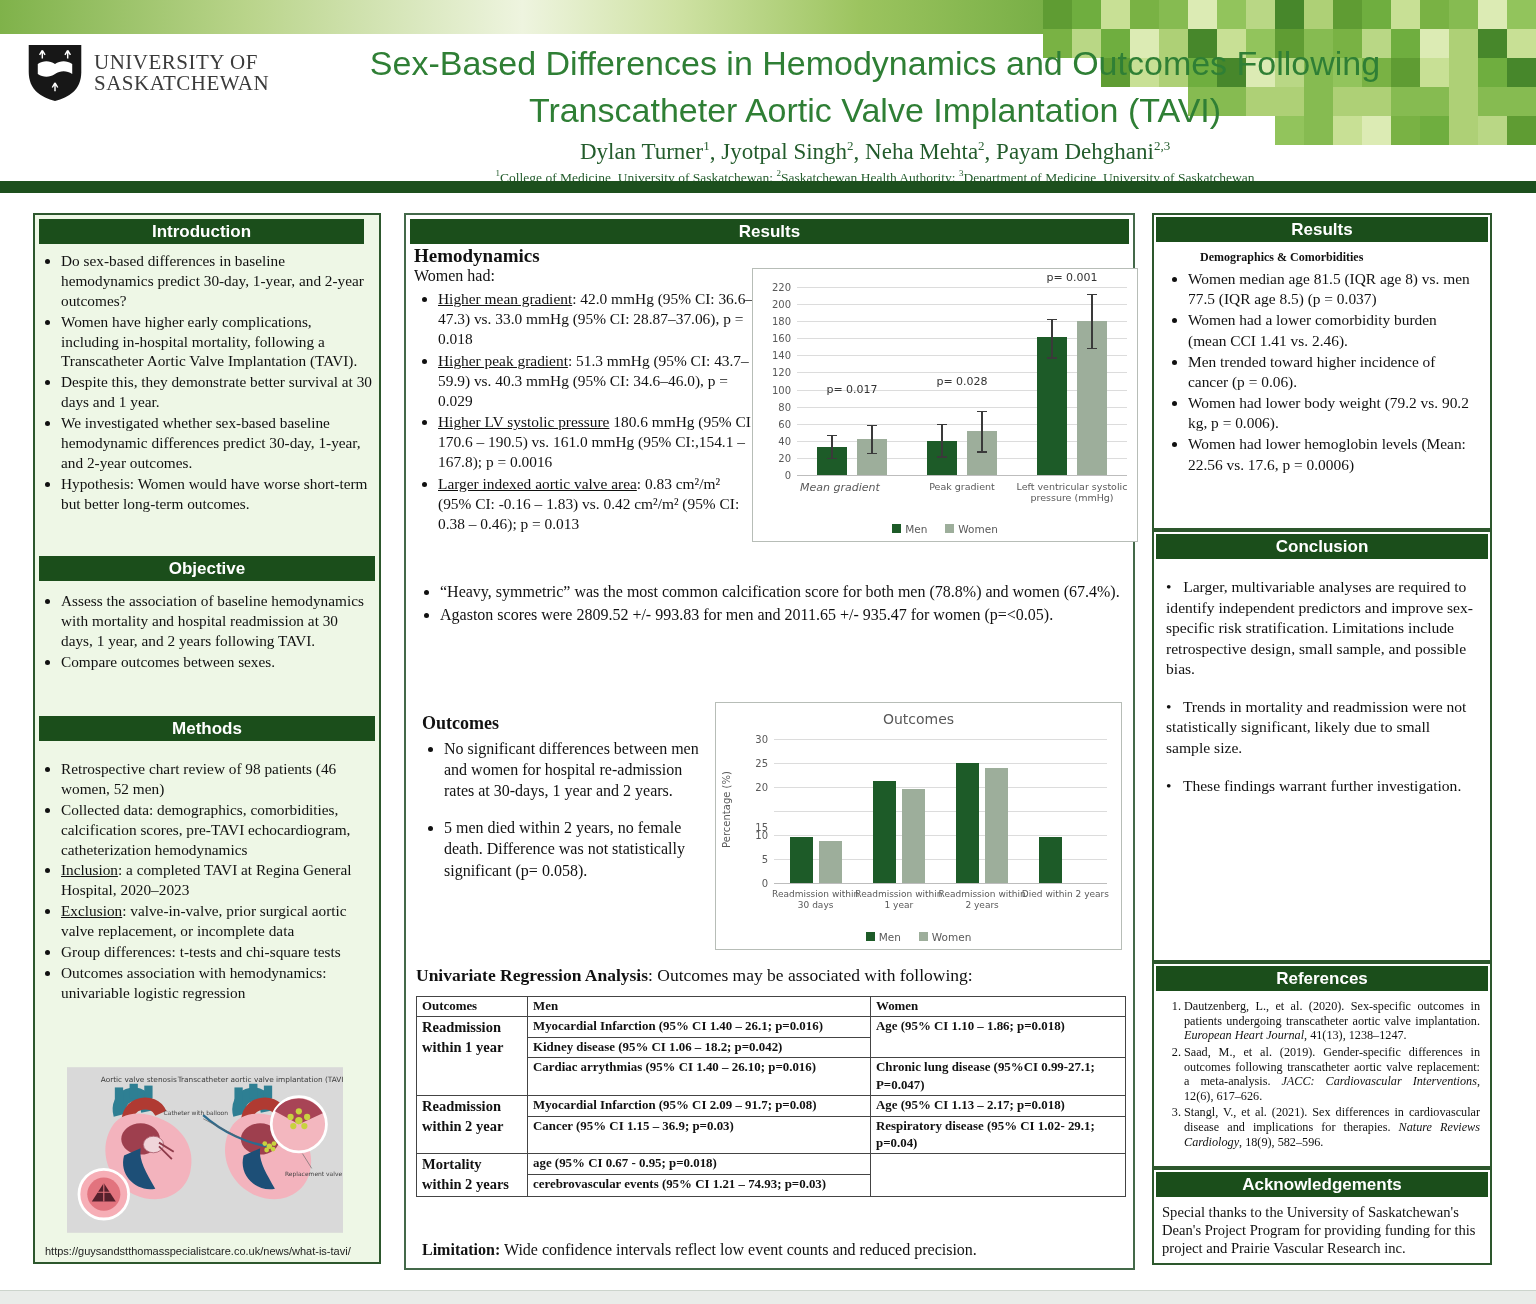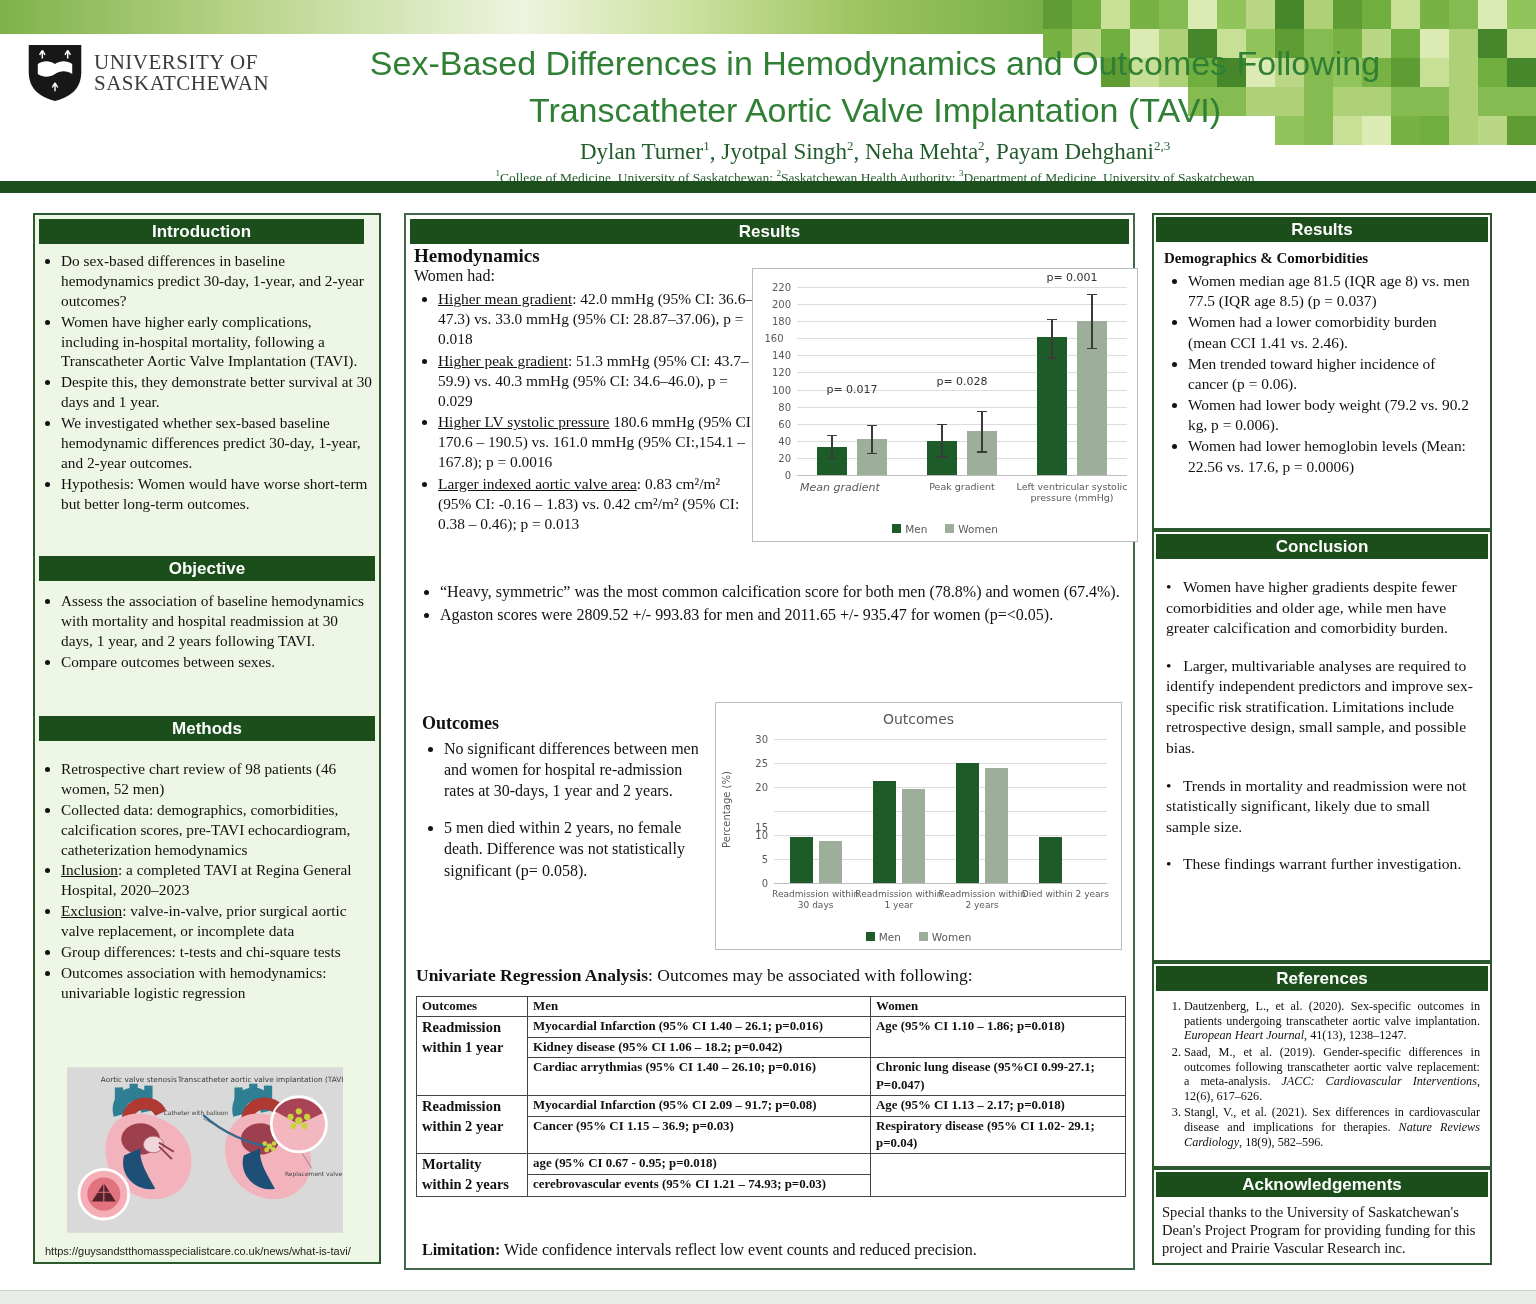--- a/index.html
+++ b/index.html
@@ -55,21 +55,21 @@
   #outblock li{margin-bottom:16px;}
   #regheading{position:absolute;left:10px;top:750px;font-size:17.5px;}
   #regtable{position:absolute;left:10px;top:781px;width:710px;border-collapse:collapse;font-size:12.9px;line-height:1.35;}
   #regtable th,#regtable td{border:1px solid #444;padding:1px 5px;text-align:left;vertical-align:top;font-weight:bold;}
   #regtable .hdr{font-weight:bold;}
   #regtable .rowhead{font-weight:bold;font-size:14.5px;vertical-align:top;}
   #limitation{position:absolute;left:16px;top:1026px;font-size:16px;}
 
   
   .rpad{padding:6px 10px 0 10px;}
-  #demoblock .h2{font-size:15px;}
+  #demoblock .h2{font-size:12px;margin-left:36px;}
   #demoblock ul.bul{font-size:15.4px;line-height:1.31;padding-left:24px;}
   ul.flush{margin:10px 0 0 0;padding:0 2px;list-style:none;font-size:15.6px;line-height:1.32;}
   ul.flush li{margin-bottom:17px;}
   ul.flush li::before{content:"•   ";white-space:pre;}
   ol.refs{margin:4px 0 0 0;padding-left:20px;font-size:12.2px;line-height:1.2;text-align:justify;}
   ol.refs li{margin-bottom:2px;}
   #ackblock{font-size:14.6px;line-height:1.25;padding:4px 8px;}
 
   
   .gridline{position:absolute;height:1px;background:#dcdcdc;}
@@ -301,21 +301,21 @@
       <div class="ticklab" style="left: 4px; top: 154.727px;">60</div>
       <div class="gridline" style="left: 44px; width: 330px; top: 137.636px;"></div>
       <div class="ticklab" style="left: 4px; top: 137.636px;">80</div>
       <div class="gridline" style="left: 44px; width: 330px; top: 120.545px;"></div>
       <div class="ticklab" style="left: 4px; top: 120.545px;">100</div>
       <div class="gridline" style="left: 44px; width: 330px; top: 103.455px;"></div>
       <div class="ticklab" style="left: 4px; top: 103.455px;">120</div>
       <div class="gridline" style="left: 44px; width: 330px; top: 86.3636px;"></div>
       <div class="ticklab" style="left: 4px; top: 86.3636px;">140</div>
       <div class="gridline" style="left: 44px; width: 330px; top: 69.2727px;"></div>
-      <div class="ticklab" style="left: 4px; top: 69.2727px; text-align: center;">160</div>
+      <div class="ticklab" style="left: 4px; top: 69.2727px;">160</div>
       <div class="gridline" style="left: 44px; width: 330px; top: 52.1818px;"></div>
       <div class="ticklab" style="left: 4px; top: 52.1818px;">180</div>
       <div class="gridline" style="left: 44px; width: 330px; top: 35.0909px;"></div>
       <div class="ticklab" style="left: 4px; top: 35.0909px;">200</div>
       <div class="gridline" style="left: 44px; width: 330px; top: 18px;"></div>
       <div class="ticklab" style="left: 4px; top: 18px;">220</div>
       <div class="bar" style="left: 64px; width: 30px; top: 177.8px; height: 28.2px; background: rgb(29, 91, 40);"></div>
       <div class="errline" style="left: 78.25px; top: 165.836px; height: 23.0727px;"></div>
       <div class="errcap" style="left: 74px; width: 10px; top: 165.836px;"></div>
       <div class="errcap" style="left: 74px; width: 10px; top: 188.909px;"></div>
@@ -459,21 +459,20 @@
           <li>Men trended toward higher incidence of cancer (p = 0.06).</li>
           <li>Women had lower body weight (79.2 vs. 90.2 kg, p = 0.006).</li>
           <li>Women had lower hemoglobin levels (Mean: 22.56 vs. 17.6, p = 0.0006)</li>
         </ul>
     </div>
   </div>
   <div class="rsec" style="height:432px;">
     <div class="secbar">Conclusion</div>
     <div class="rpad">
       <ul class="flush">
-          <li>Women have higher gradients despite fewer comorbidities and older age, while men have greater calcification and comorbidity burden.</li>
           <li>Larger, multivariable analyses are required to identify independent predictors and improve sex-specific risk stratification. Limitations include retrospective design, small sample, and possible bias.</li>
           <li>Trends in mortality and readmission were not statistically significant, likely due to small sample size.</li>
           <li>These findings warrant further investigation.</li>
         </ul>
     </div>
   </div>
   <div class="rsec" style="height:206px;">
     <div class="secbar">References</div>
     <div class="rpad" style="padding-top:2px;">
       <ol class="refs">

